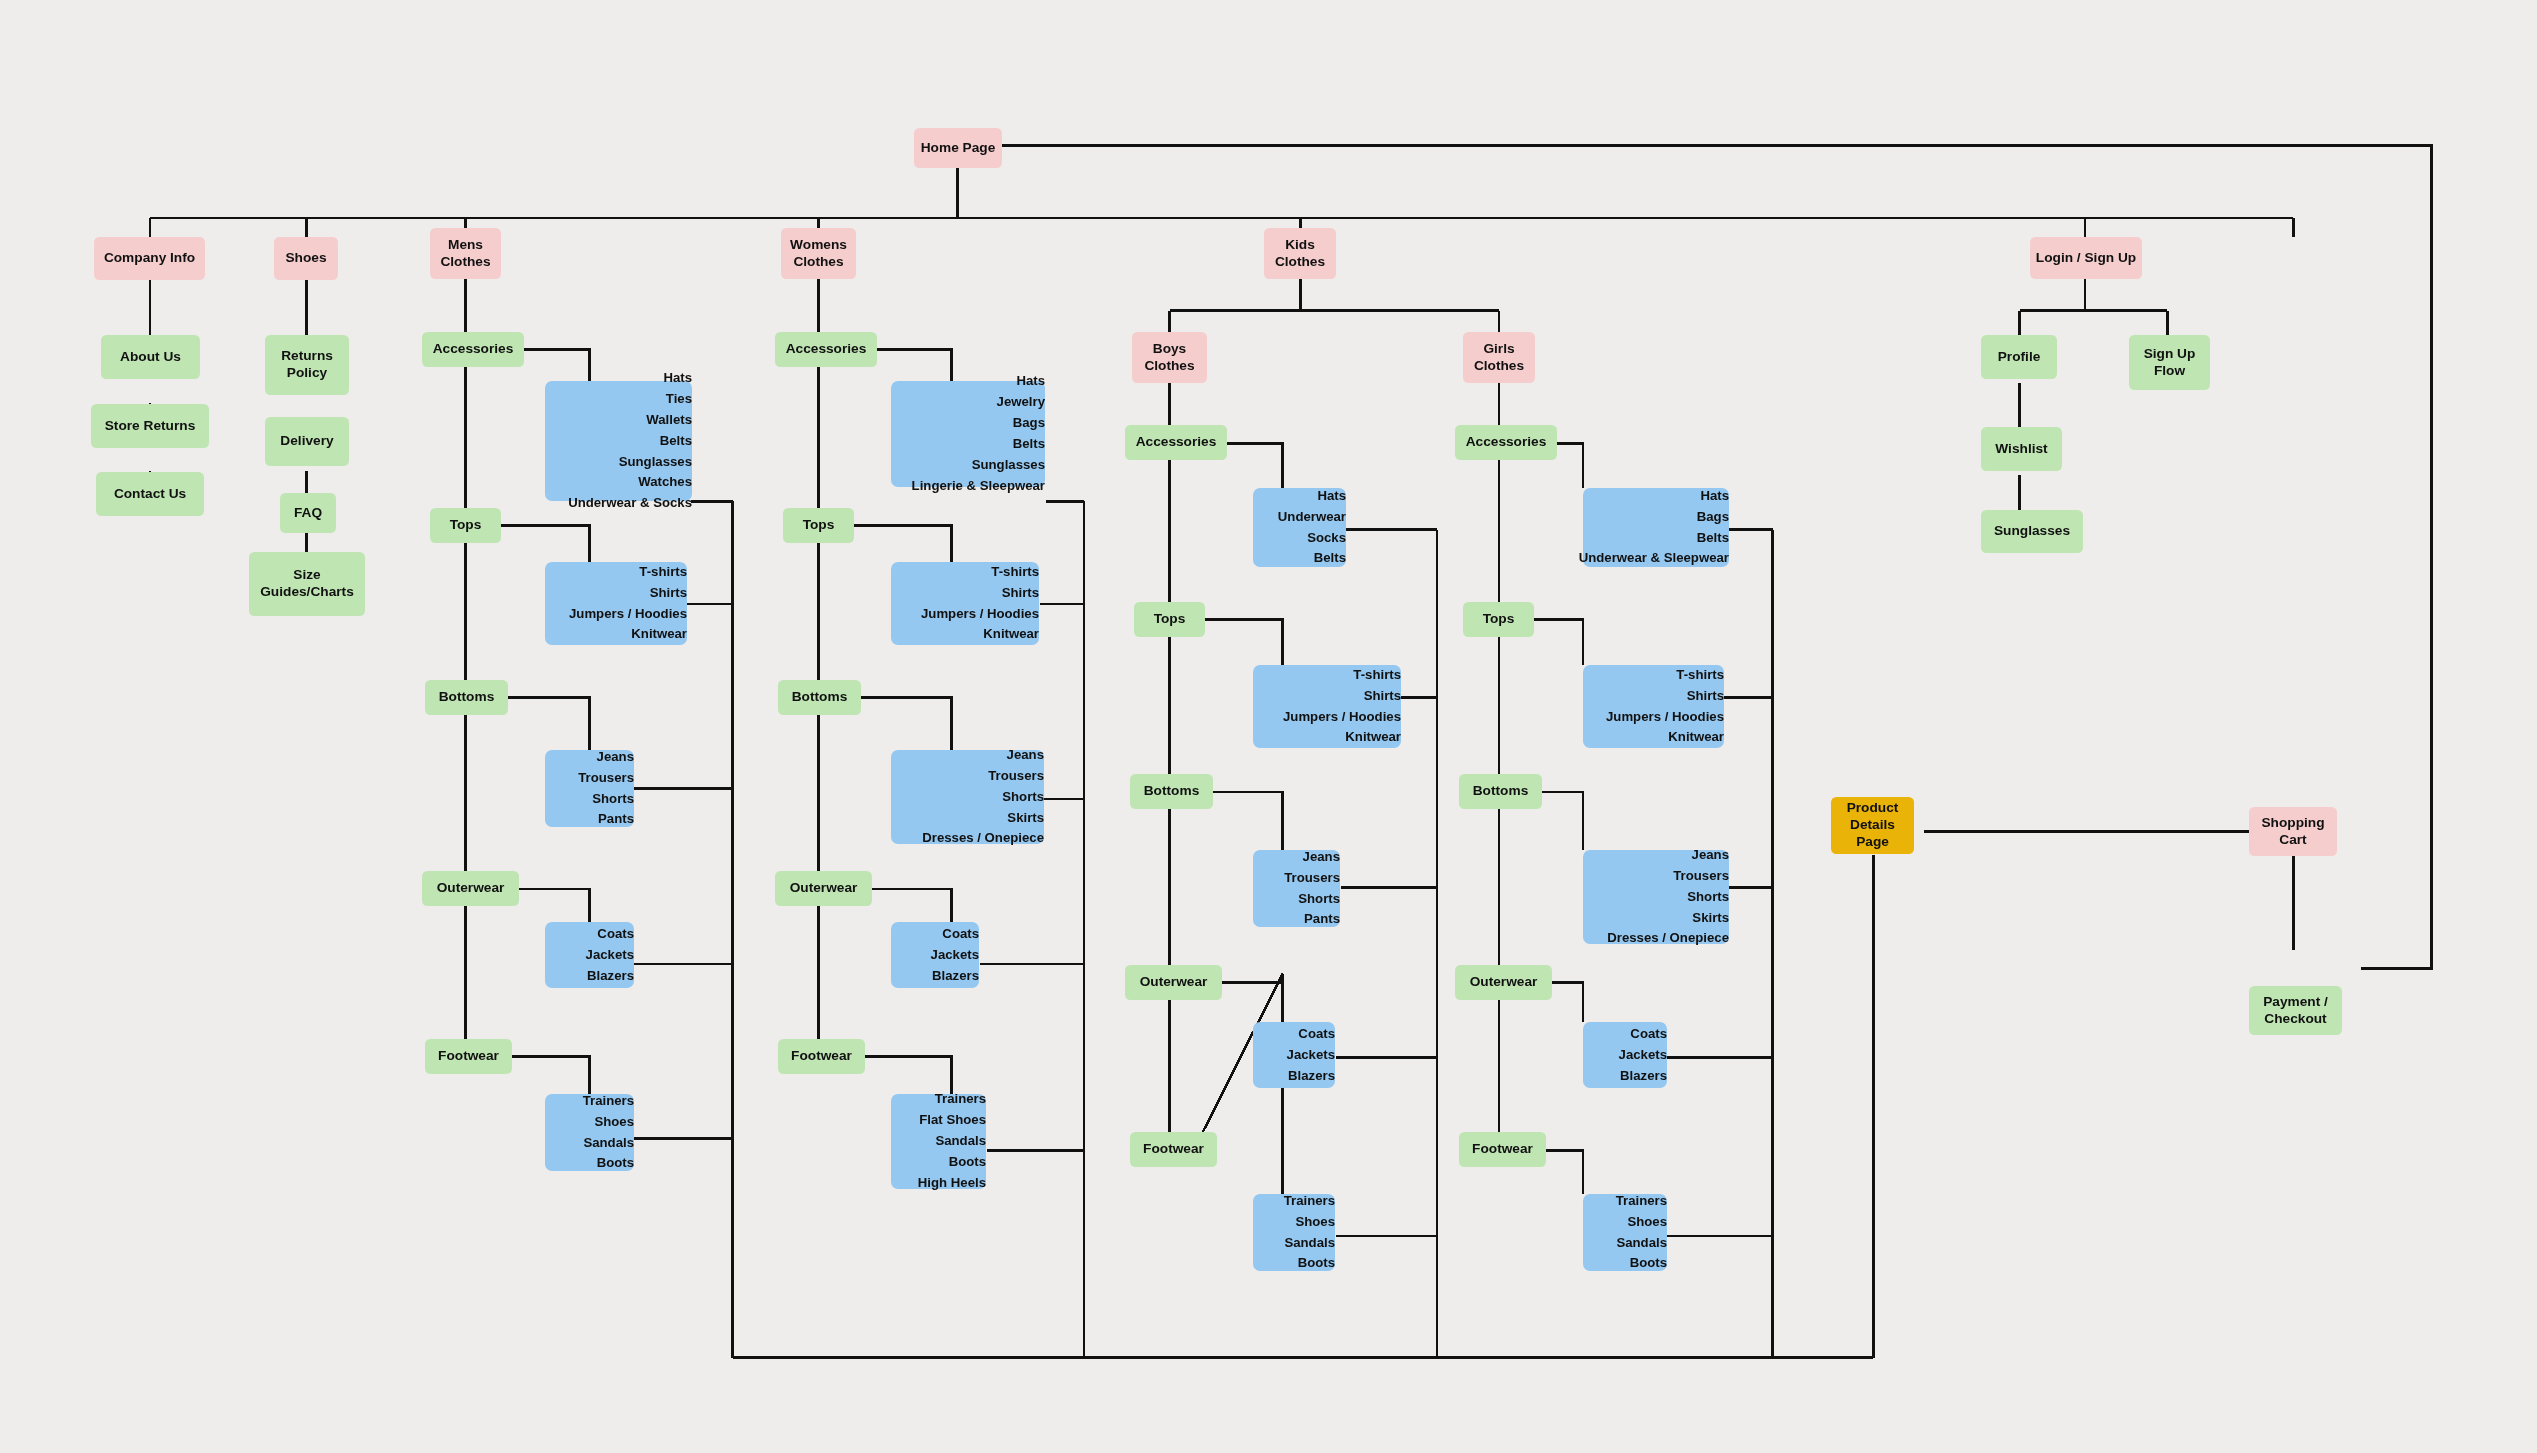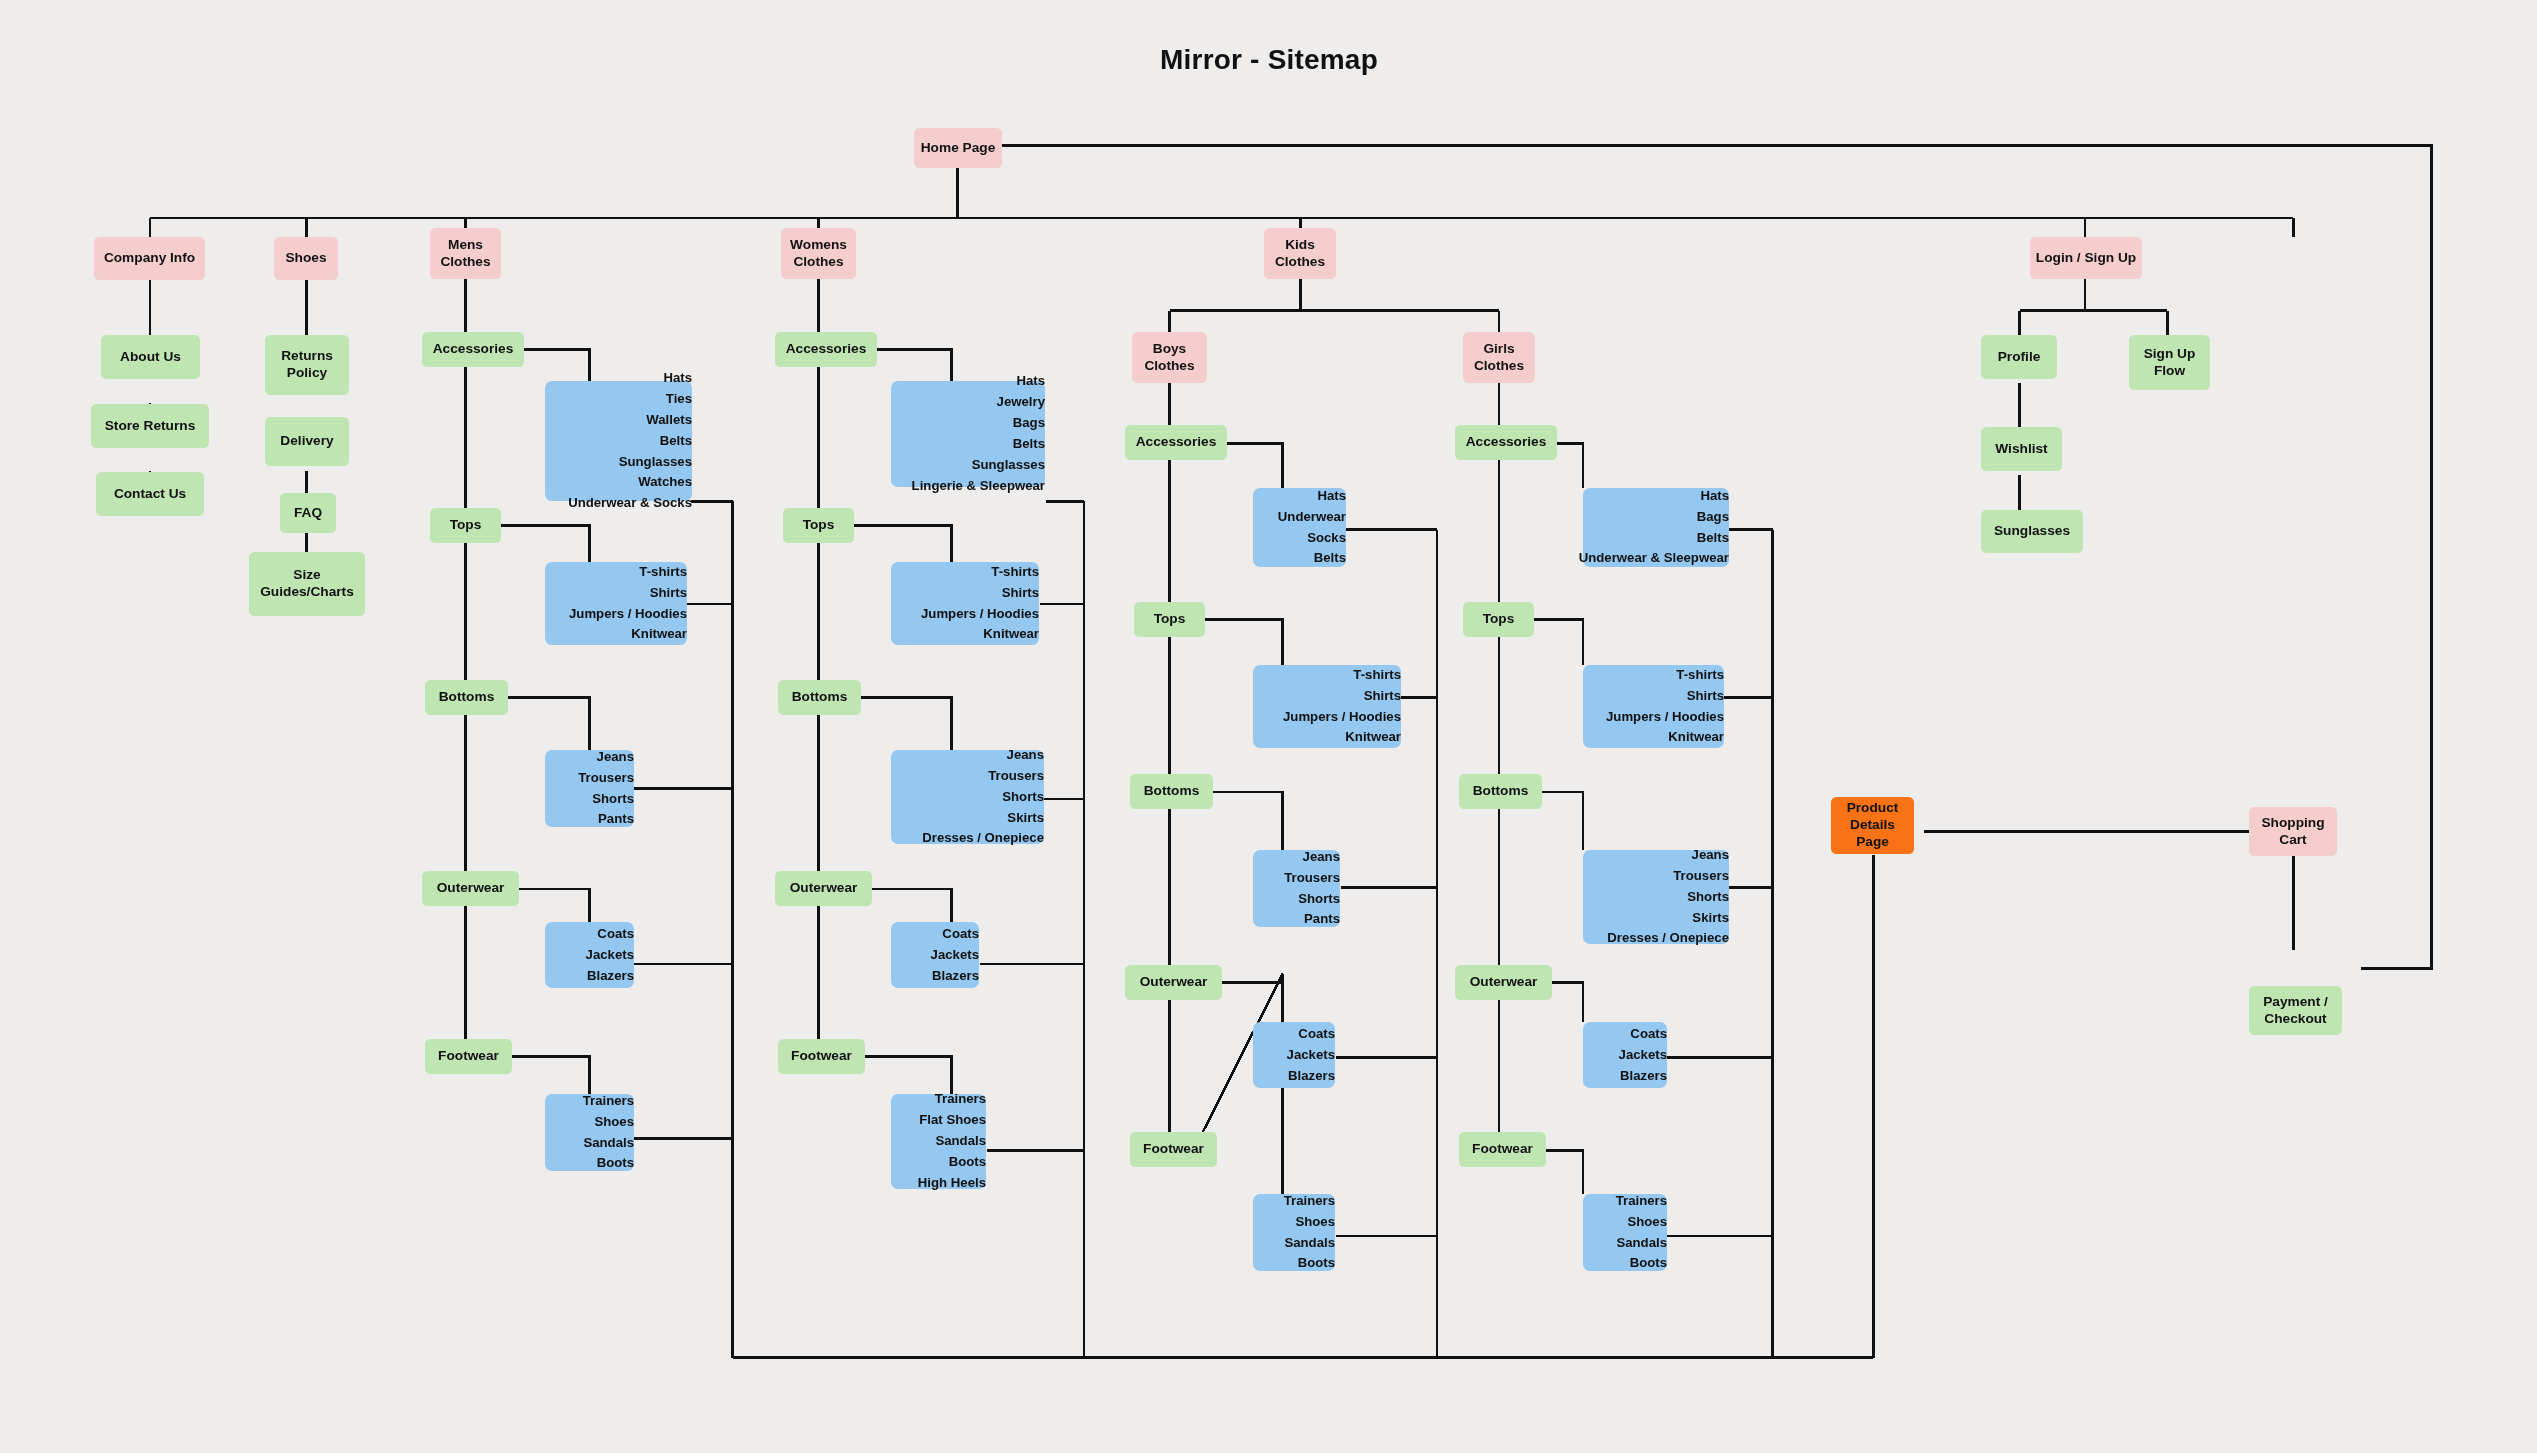--- a/index.html
+++ b/index.html
@@ -6,32 +6,31 @@
   body{font-family:"Liberation Sans",sans-serif;}
   #canvas{position:relative;width:2538px;height:1454px;background:#eeedec;overflow:hidden;}
   #wires{position:absolute;left:0;top:0;width:2538px;height:1454px;}
   .title{position:absolute;left:0;top:44px;width:2538px;text-align:center;
          font-size:28px;font-weight:bold;color:#111;letter-spacing:0.2px;}
   .node{position:absolute;box-sizing:border-box;border-radius:5.3px;
         display:flex;align-items:center;justify-content:center;
         font-size:13.7px;font-weight:bold;color:#111;line-height:1.22;text-align:center;padding:2.6px 5.3px;}
   .n-pink{background:#f5cdcd;}
   .n-green{background:#bfe5b3;}
-  .n-purple{background:#f97316;}
+  .n-purple{background:#eab308;}
   .leaf{position:absolute;box-sizing:border-box;border-radius:7px;background:#95c8f0;
         font-size:13.2px;font-weight:bold;color:#111;line-height:1.59;
         display:flex;flex-direction:column;justify-content:center;padding:5.3px 0 5.3px 18.5px;text-align:left;align-items:flex-end;}
   .leaf div{white-space:nowrap;}
 </style>
 </head>
 <body>
 
 <div id="canvas">
 
-  <div class="title">Mirror - Sitemap</div>
 
   <svg id="wires" viewBox="0 0 2875 1647" shape-rendering="crispEdges">
     <g stroke="#111111" stroke-width="3" fill="none">
 
       <path d="M1085 190 L1085 247"></path>
       <path d="M170 247 L2598 247"></path>
 
       <path d="M1134 165 L2754 165 L2754 1097 L2675 1097"></path>
 
       <path d="M170 247 L170 268"></path>

